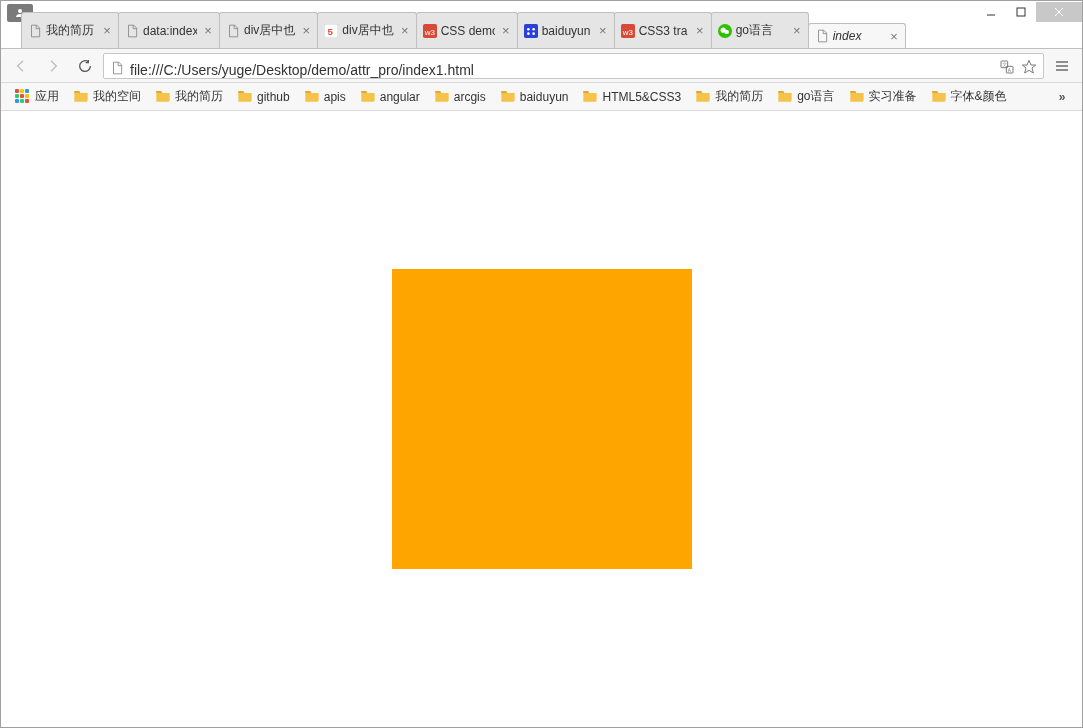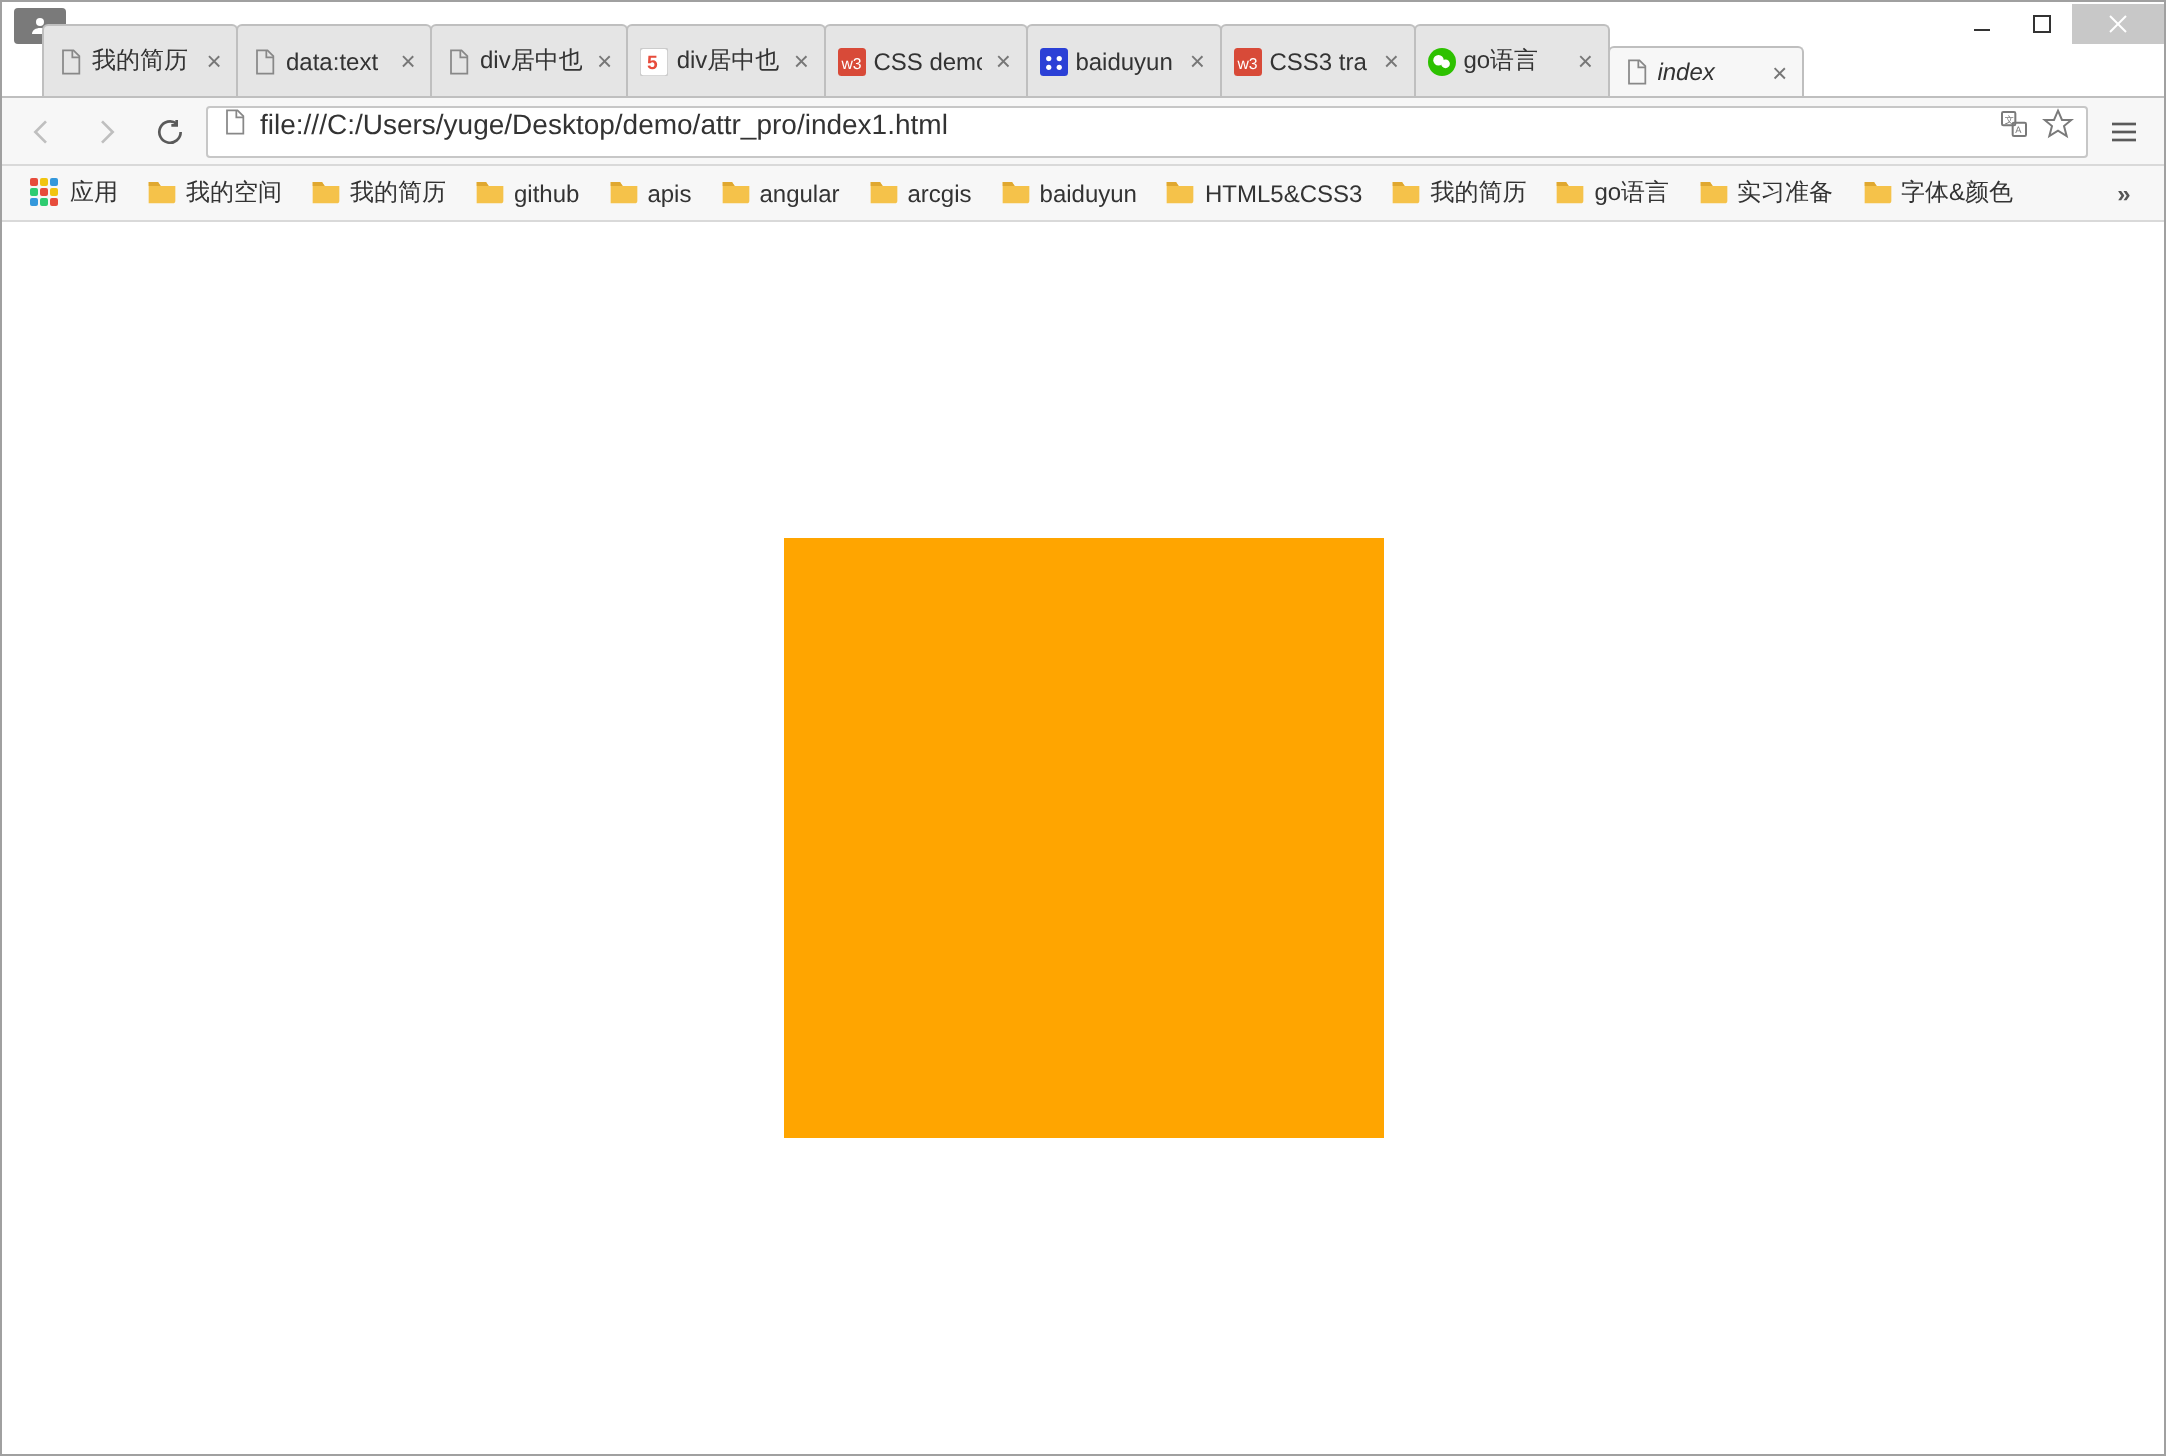--- a/index.html
+++ b/index.html
@@ -129,21 +129,21 @@
     }
     .nav-btn svg { width: 16px; height: 16px; fill: none; stroke: #5a5a5a; stroke-width: 2; }
     .nav-btn.disabled svg { stroke: #bfbfbf; }
     .omnibox {
       flex: 1;
       height: 26px;
       background: #fff;
       border: 1px solid #c7c7c7;
       border-radius: 2px;
       display: flex;
-      align-items: flex-start;
+      align-items: flex-end;
       padding: 0 6px;
       gap: 6px;
       font-size: 14px;
       color: #333;
     }
     .omnibox-icon svg { width: 14px; height: 14px; fill: #888; }
     .omnibox-url { flex: 1; overflow: hidden; white-space: nowrap; }
     .omnibox-right { display: flex; gap: 6px; align-items: center; }
     .omnibox-right svg { width: 16px; height: 16px; fill: #7a7a7a; }
     .menu-btn {
@@ -248,21 +248,21 @@
       <span class="tab-title">我的简历</span>
       <span class="tab-close">×</span>
     </div>
     <div class="tab">
       <span class="tab-favicon">
         <svg viewBox="0 0 24 24">
           <path d="M6 2h9l5 5v15H6z" fill="none" stroke="#888" stroke-width="1.5"></path>
           <path d="M14 2v6h6" fill="none" stroke="#888" stroke-width="1.5"></path>
         </svg>
       </span>
-      <span class="tab-title">data:text</span>
+      <span class="tab-title">data:index</span>
       <span class="tab-close">×</span>
     </div>
     <div class="tab">
       <span class="tab-favicon">
         <svg viewBox="0 0 24 24">
           <path d="M6 2h9l5 5v15H6z" fill="none" stroke="#888" stroke-width="1.5"></path>
           <path d="M14 2v6h6" fill="none" stroke="#888" stroke-width="1.5"></path>
         </svg>
       </span>
       <span class="tab-title">div居中也</span>

